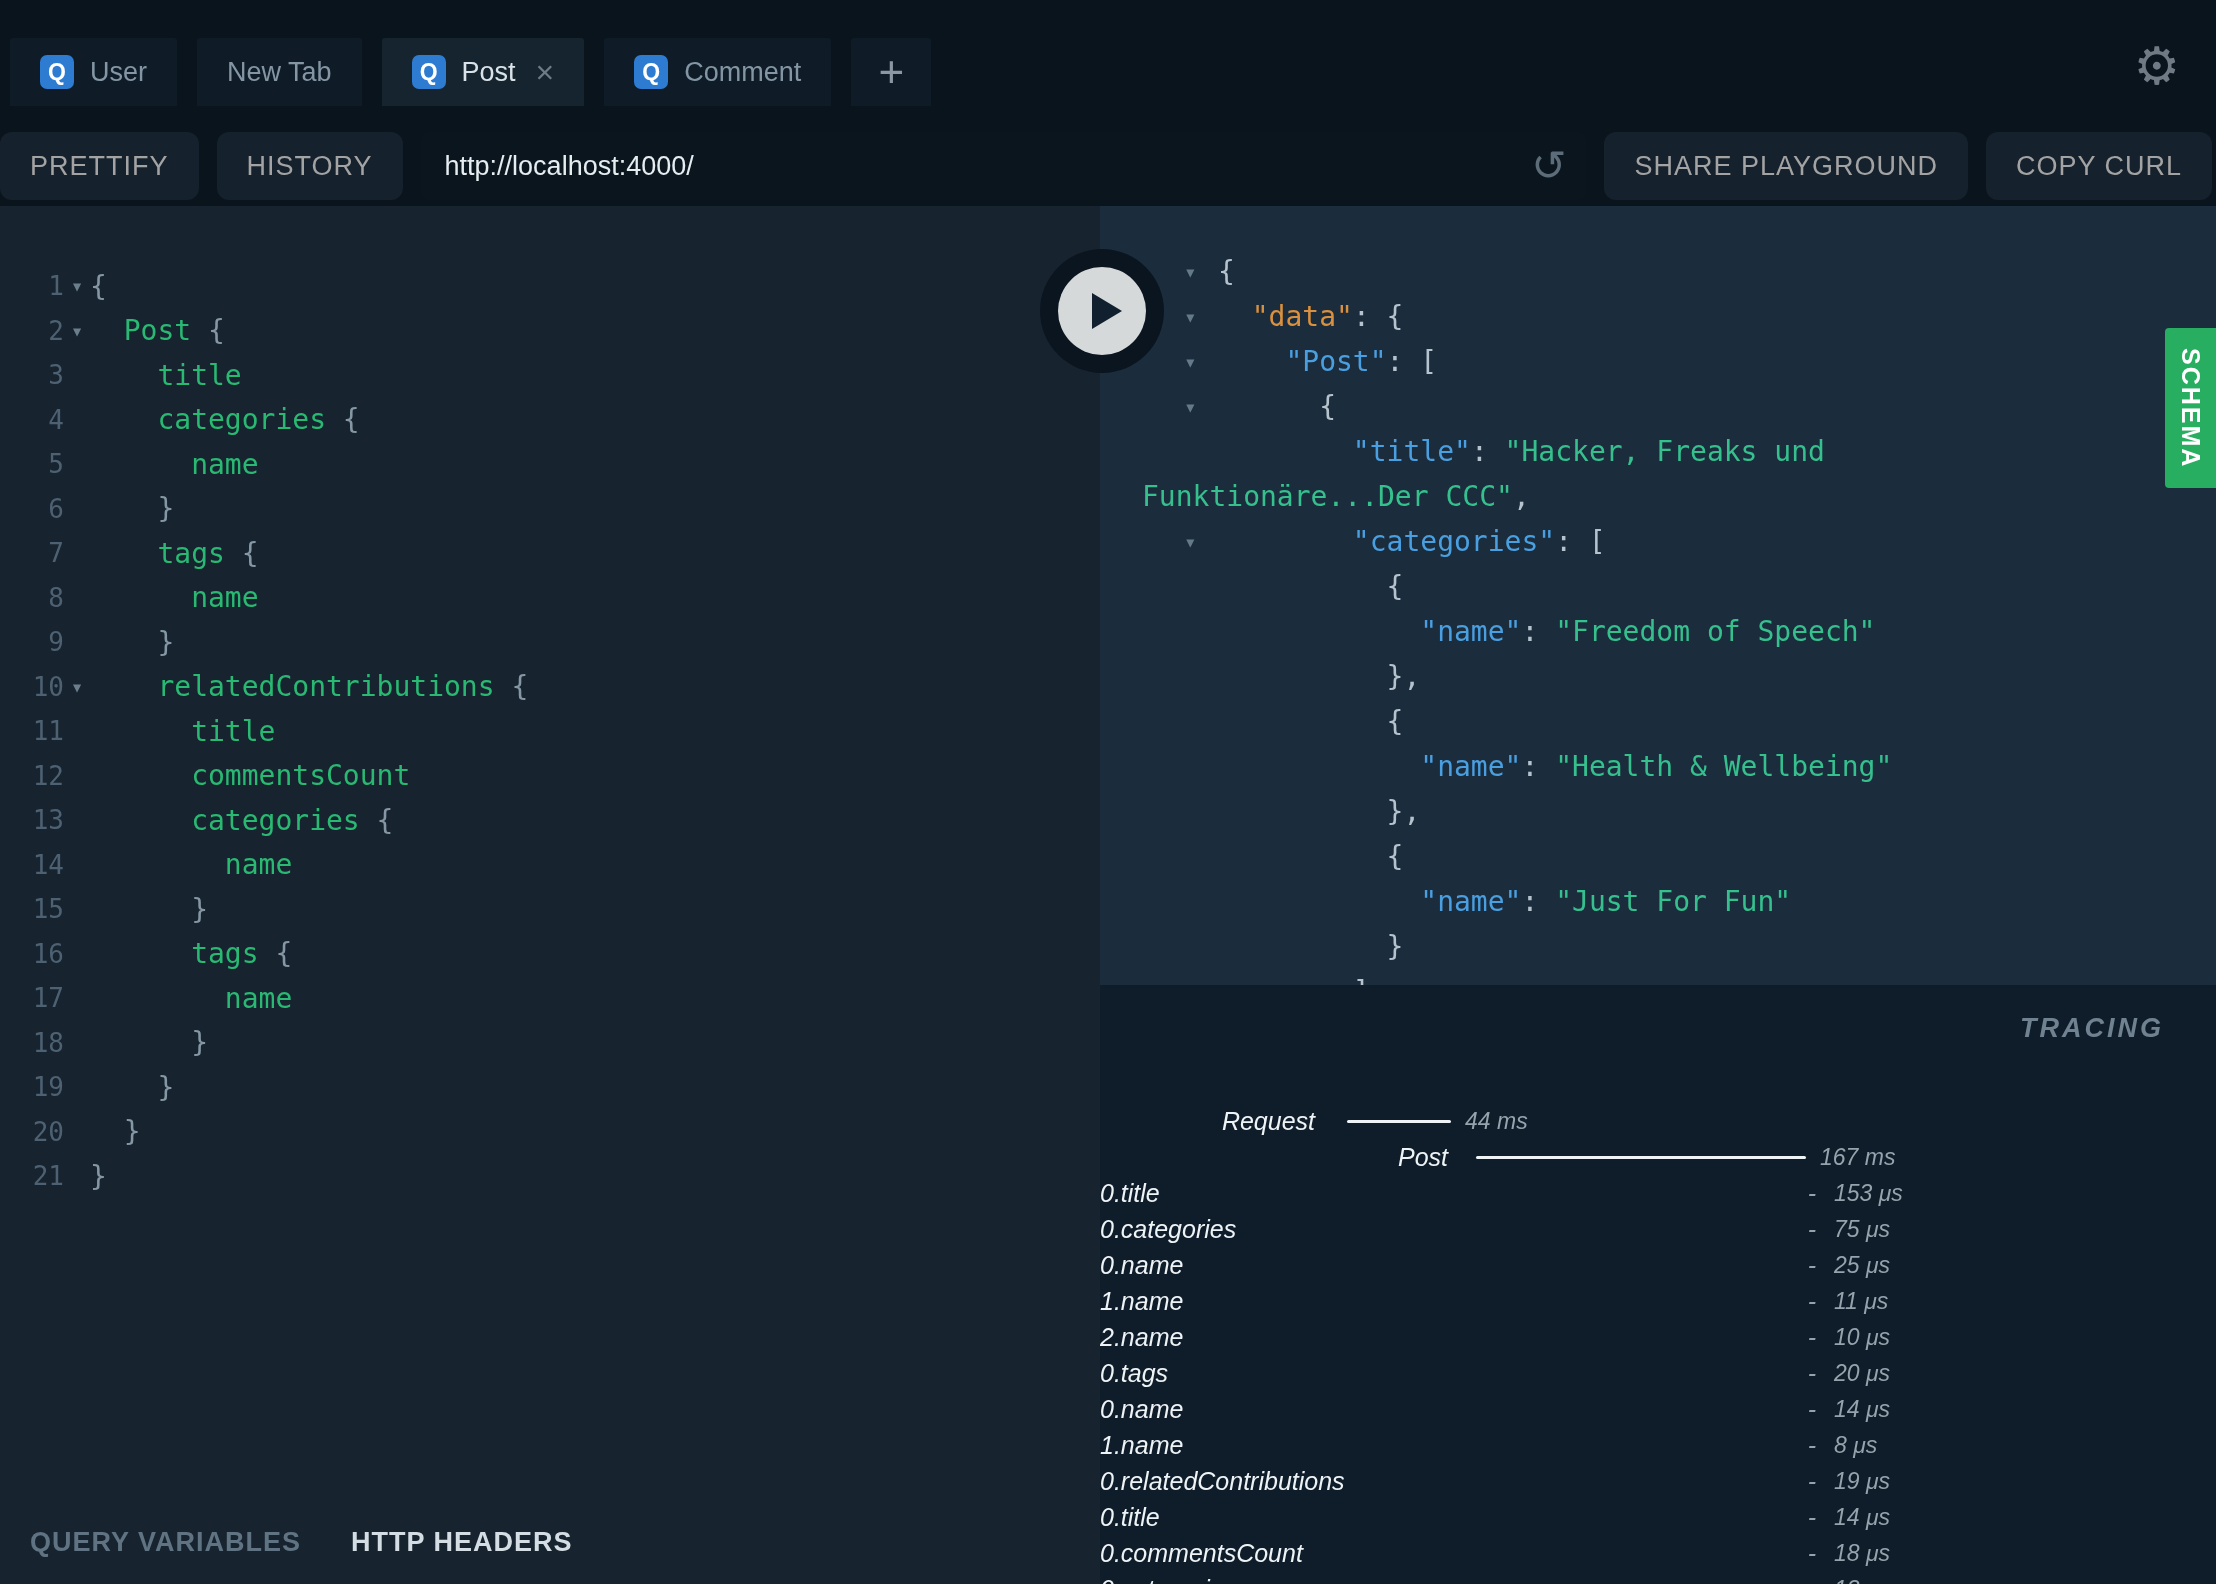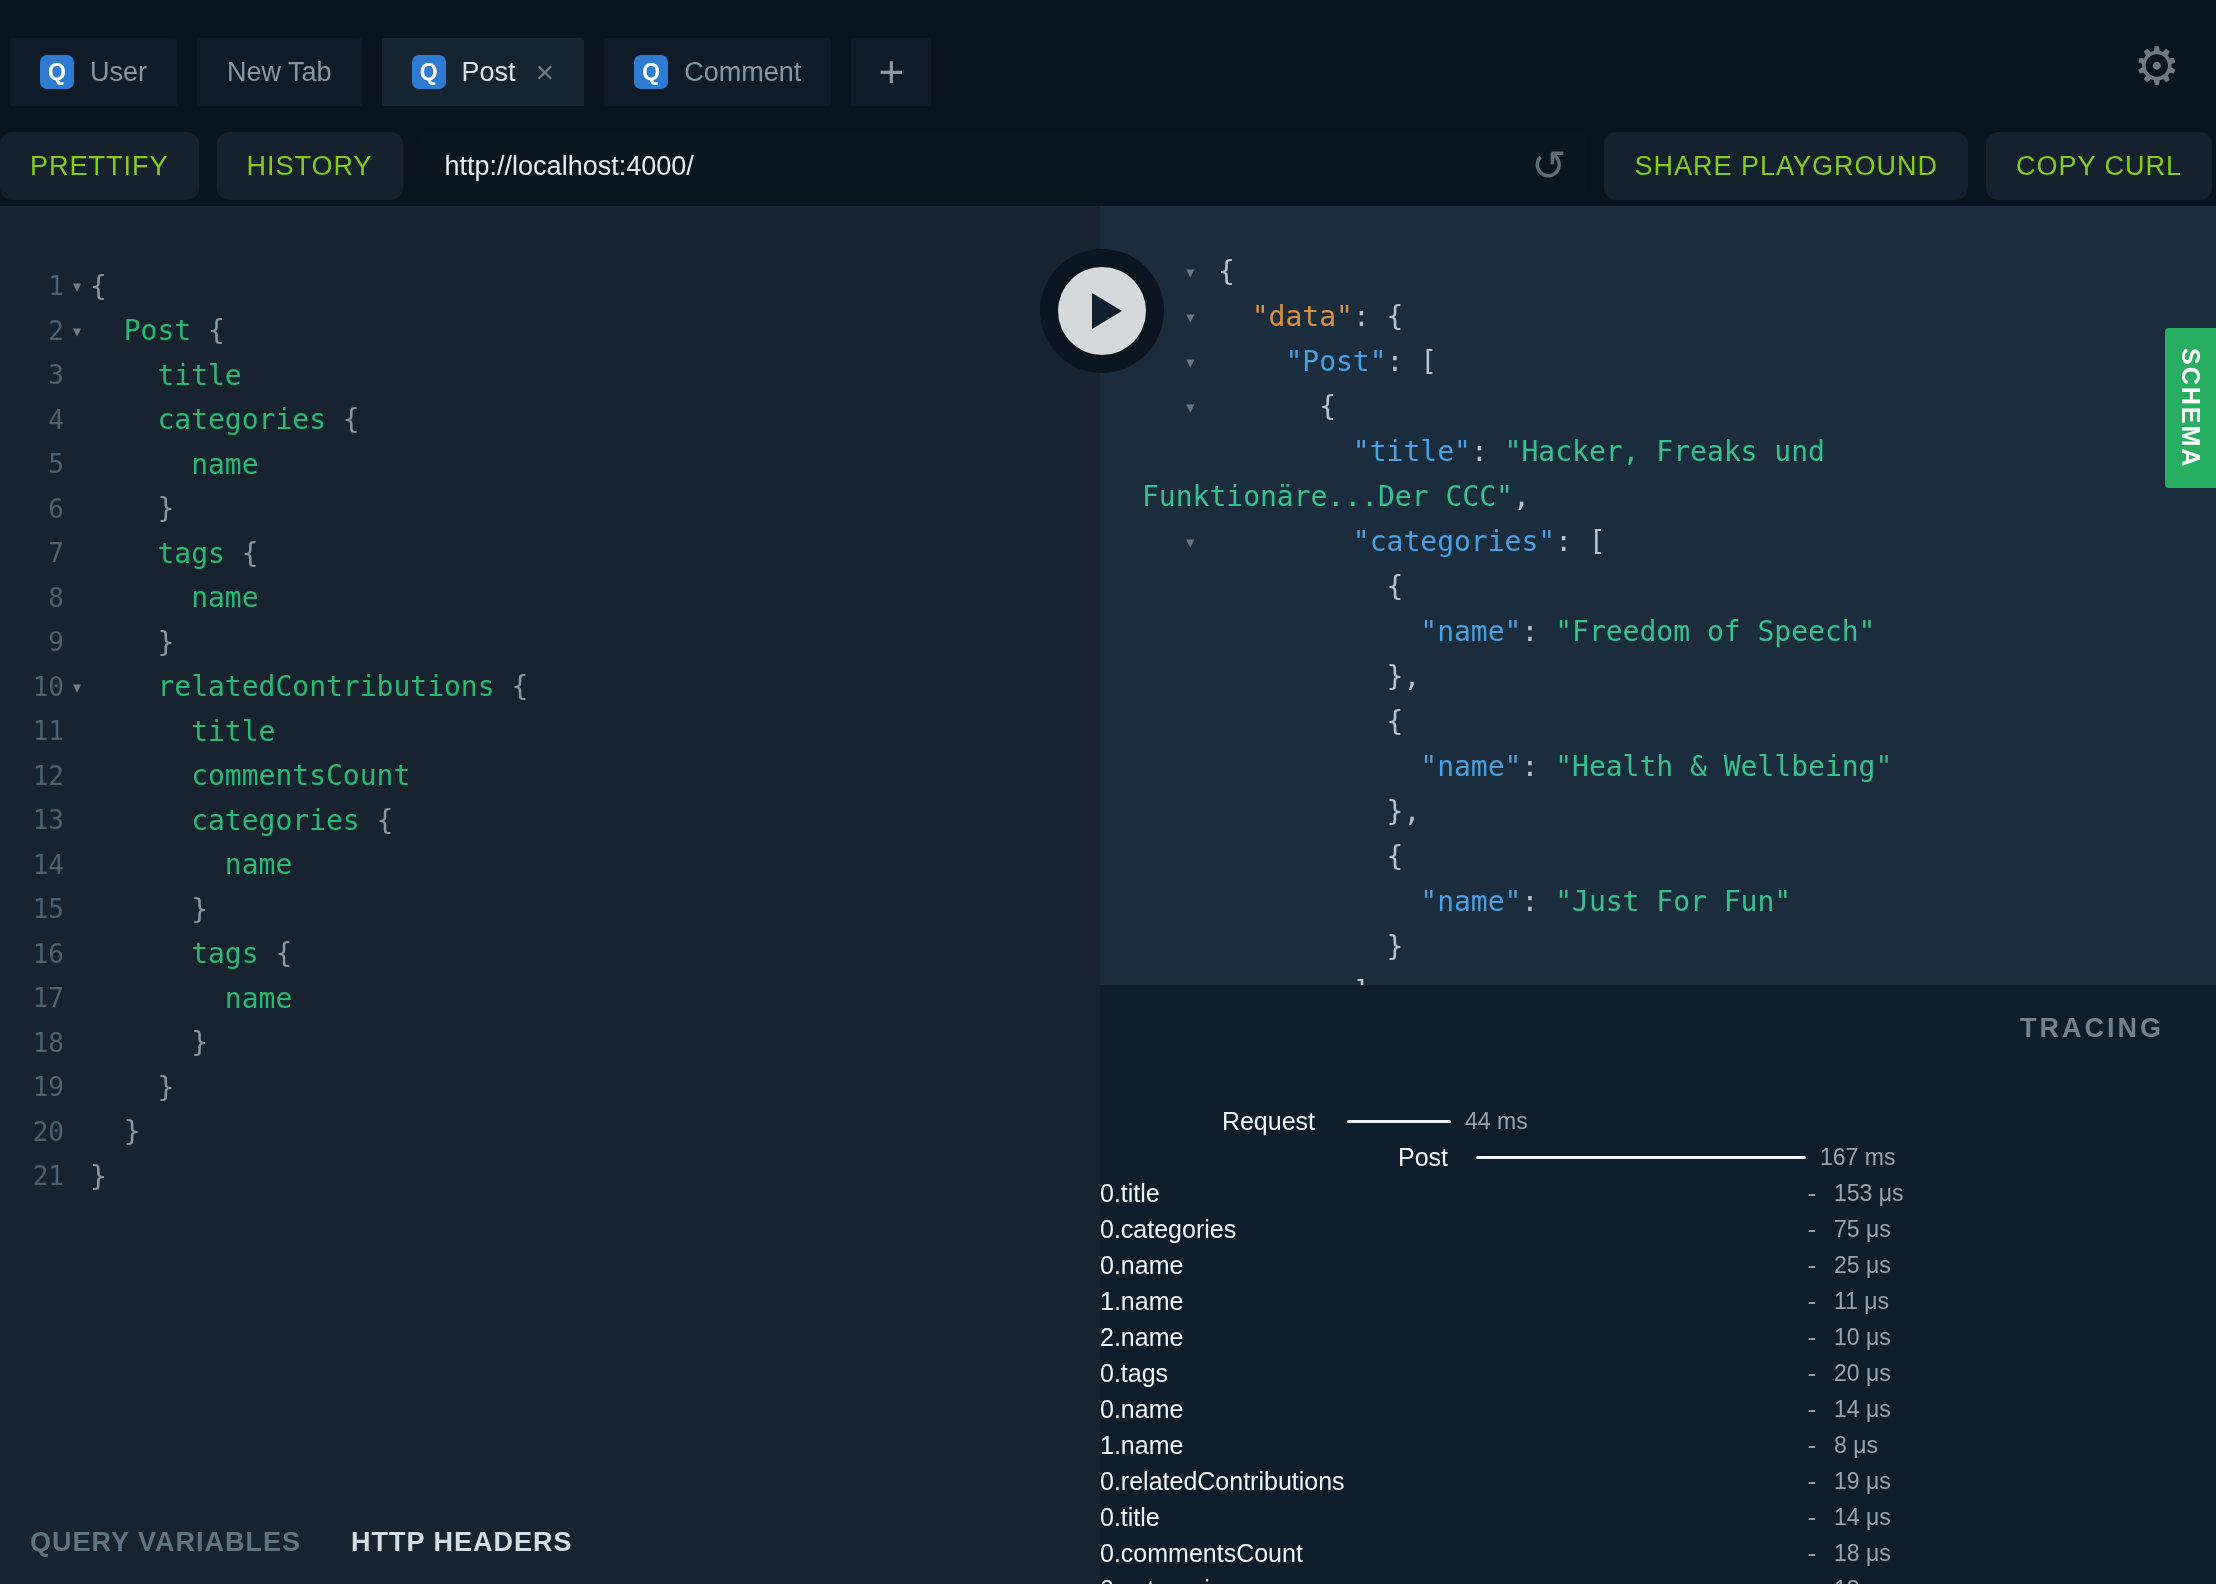--- a/index.html
+++ b/index.html
@@ -24,21 +24,21 @@
   .qbadge{width:34px;height:34px;border-radius:7px;background:var(--accent);color:#fff;font-weight:bold;
           font-size:23px;display:flex;align-items:center;justify-content:center;flex:0 0 auto;}
   .tab-close{color:#6d7b87;font-size:32px;line-height:1;margin-left:4px;}
   .plus-tab{height:68px;width:80px;display:flex;align-items:center;justify-content:center;background:var(--tab-bg);
             color:#8b98a3;font-size:44px;border-radius:3px 3px 0 0;cursor:pointer;font-weight:300;}
   .gear{position:absolute;right:36px;top:40px;font-size:52px;color:#6f7a84;line-height:1;cursor:pointer;
         font-family:"DejaVu Sans",sans-serif;}
 
   
   .toolbar{display:flex;align-items:center;gap:18px;height:68px;margin:26px 4px 6px 0;}
-  .tb-btn{height:68px;padding:0 30px;background:var(--btn-bg);color:#84cc16;font-size:27px;letter-spacing:1px;
+  .tb-btn{height:68px;padding:0 30px;background:var(--btn-bg);color:#a3a3a3;font-size:27px;letter-spacing:1px;
           border:none;border-radius:12px;font-family:inherit;cursor:pointer;white-space:nowrap;}
   .url-bar{flex:1;height:68px;background:var(--input-bg);border-radius:7px;display:flex;align-items:center;
            padding:0 20px 0 24px;cursor:text;}
   .url-text{flex:1;color:#e6edf1;font-size:27px;}
   .reload-icon{color:#5c6c78;font-size:42px;line-height:1;cursor:pointer;font-family:"DejaVu Sans",sans-serif;}
 
   
   .main{display:flex;height:1378px;position:relative;}
   .left-pane{width:1100px;background:var(--editor-bg);display:flex;flex-direction:column;overflow:hidden;}
   .editor{flex:1;padding-top:58px;font-family:"DejaVu Sans Mono",monospace;font-size:28px;overflow:hidden;cursor:text;}
@@ -60,21 +60,21 @@
   .r-line{position:relative;height:45px;display:flex;align-items:center;}
   .r-line span{white-space:pre;}
   .r-line.wrap{margin-left:-76px;}
   .r-arrow{position:absolute;left:-34px;top:50%;transform:translateY(-50%);color:#64798a;font-size:21px;cursor:pointer;}
   .response .tok-p{color:#b6c3cd;}
   .tok-k{color:var(--key-blue);}
   .tok-d{color:var(--data-orange);}
   .tok-s{color:var(--string-green);}
 
   
-  .tracing{flex:1;background:var(--tracing-bg);position:relative;padding-top:118px;overflow:hidden;}
+  .tracing{flex:1;background:var(--tracing-bg);position:relative;padding-top:118px;overflow:hidden;font-style:italic;}
   .tracing-title{position:absolute;top:28px;right:52px;color:#70828f;font-size:27px;font-weight:bold;letter-spacing:3px;}
   .wf-row{display:flex;align-items:center;height:36px;}
   .wf-lbl{text-align:right;color:#eef3f6;font-size:25px;}
   .wf-bar{height:3px;background:#eef3f6;border-radius:2px;flex:0 0 auto;}
   .wf-dur{color:#95a3ad;font-size:23px;margin-left:14px;}
   .wf-0 .wf-lbl{width:215px;text-align:right;} .wf-0 .wf-bar{width:104px;margin-left:32px;}
   .wf-1 .wf-lbl{width:348px;} .wf-1 .wf-bar{width:330px;margin-left:28px;}
   .trace-row{display:flex;align-items:center;height:36px;}
   .t-lbl{width:690px;color:#eef3f6;font-size:25px;}
   .t-dash{width:44px;text-align:center;color:#95a3ad;font-size:25px;}

